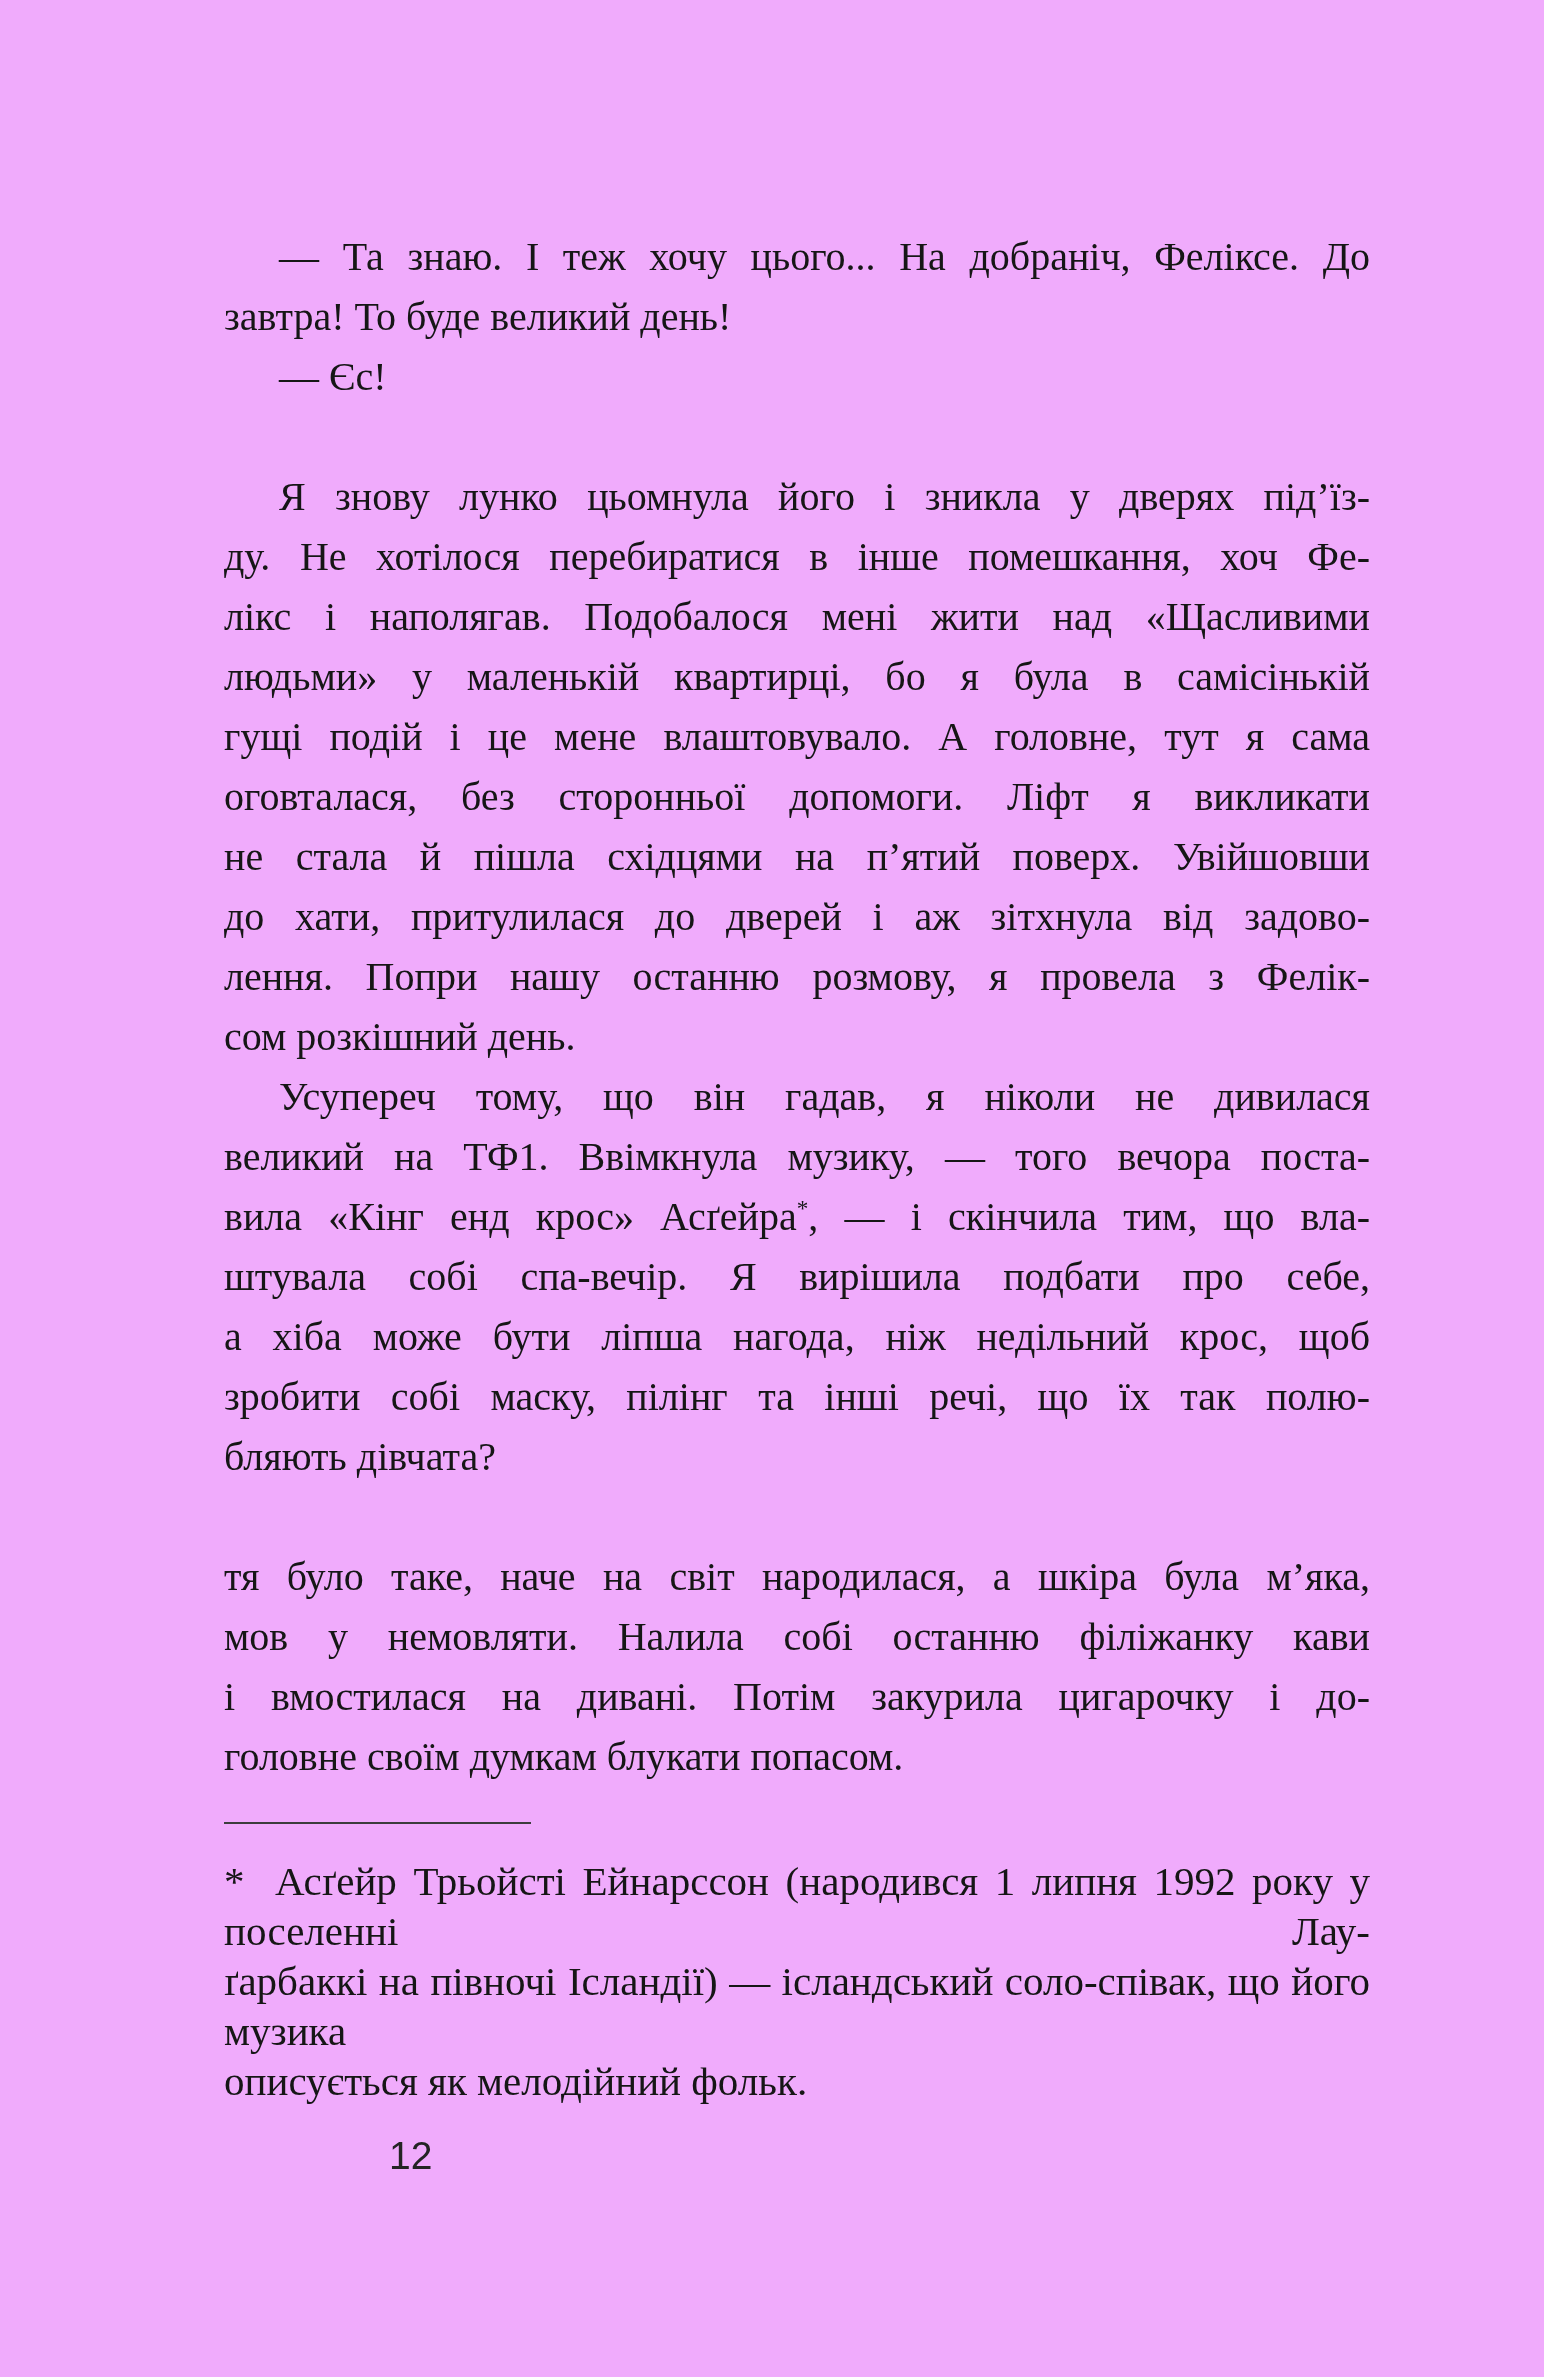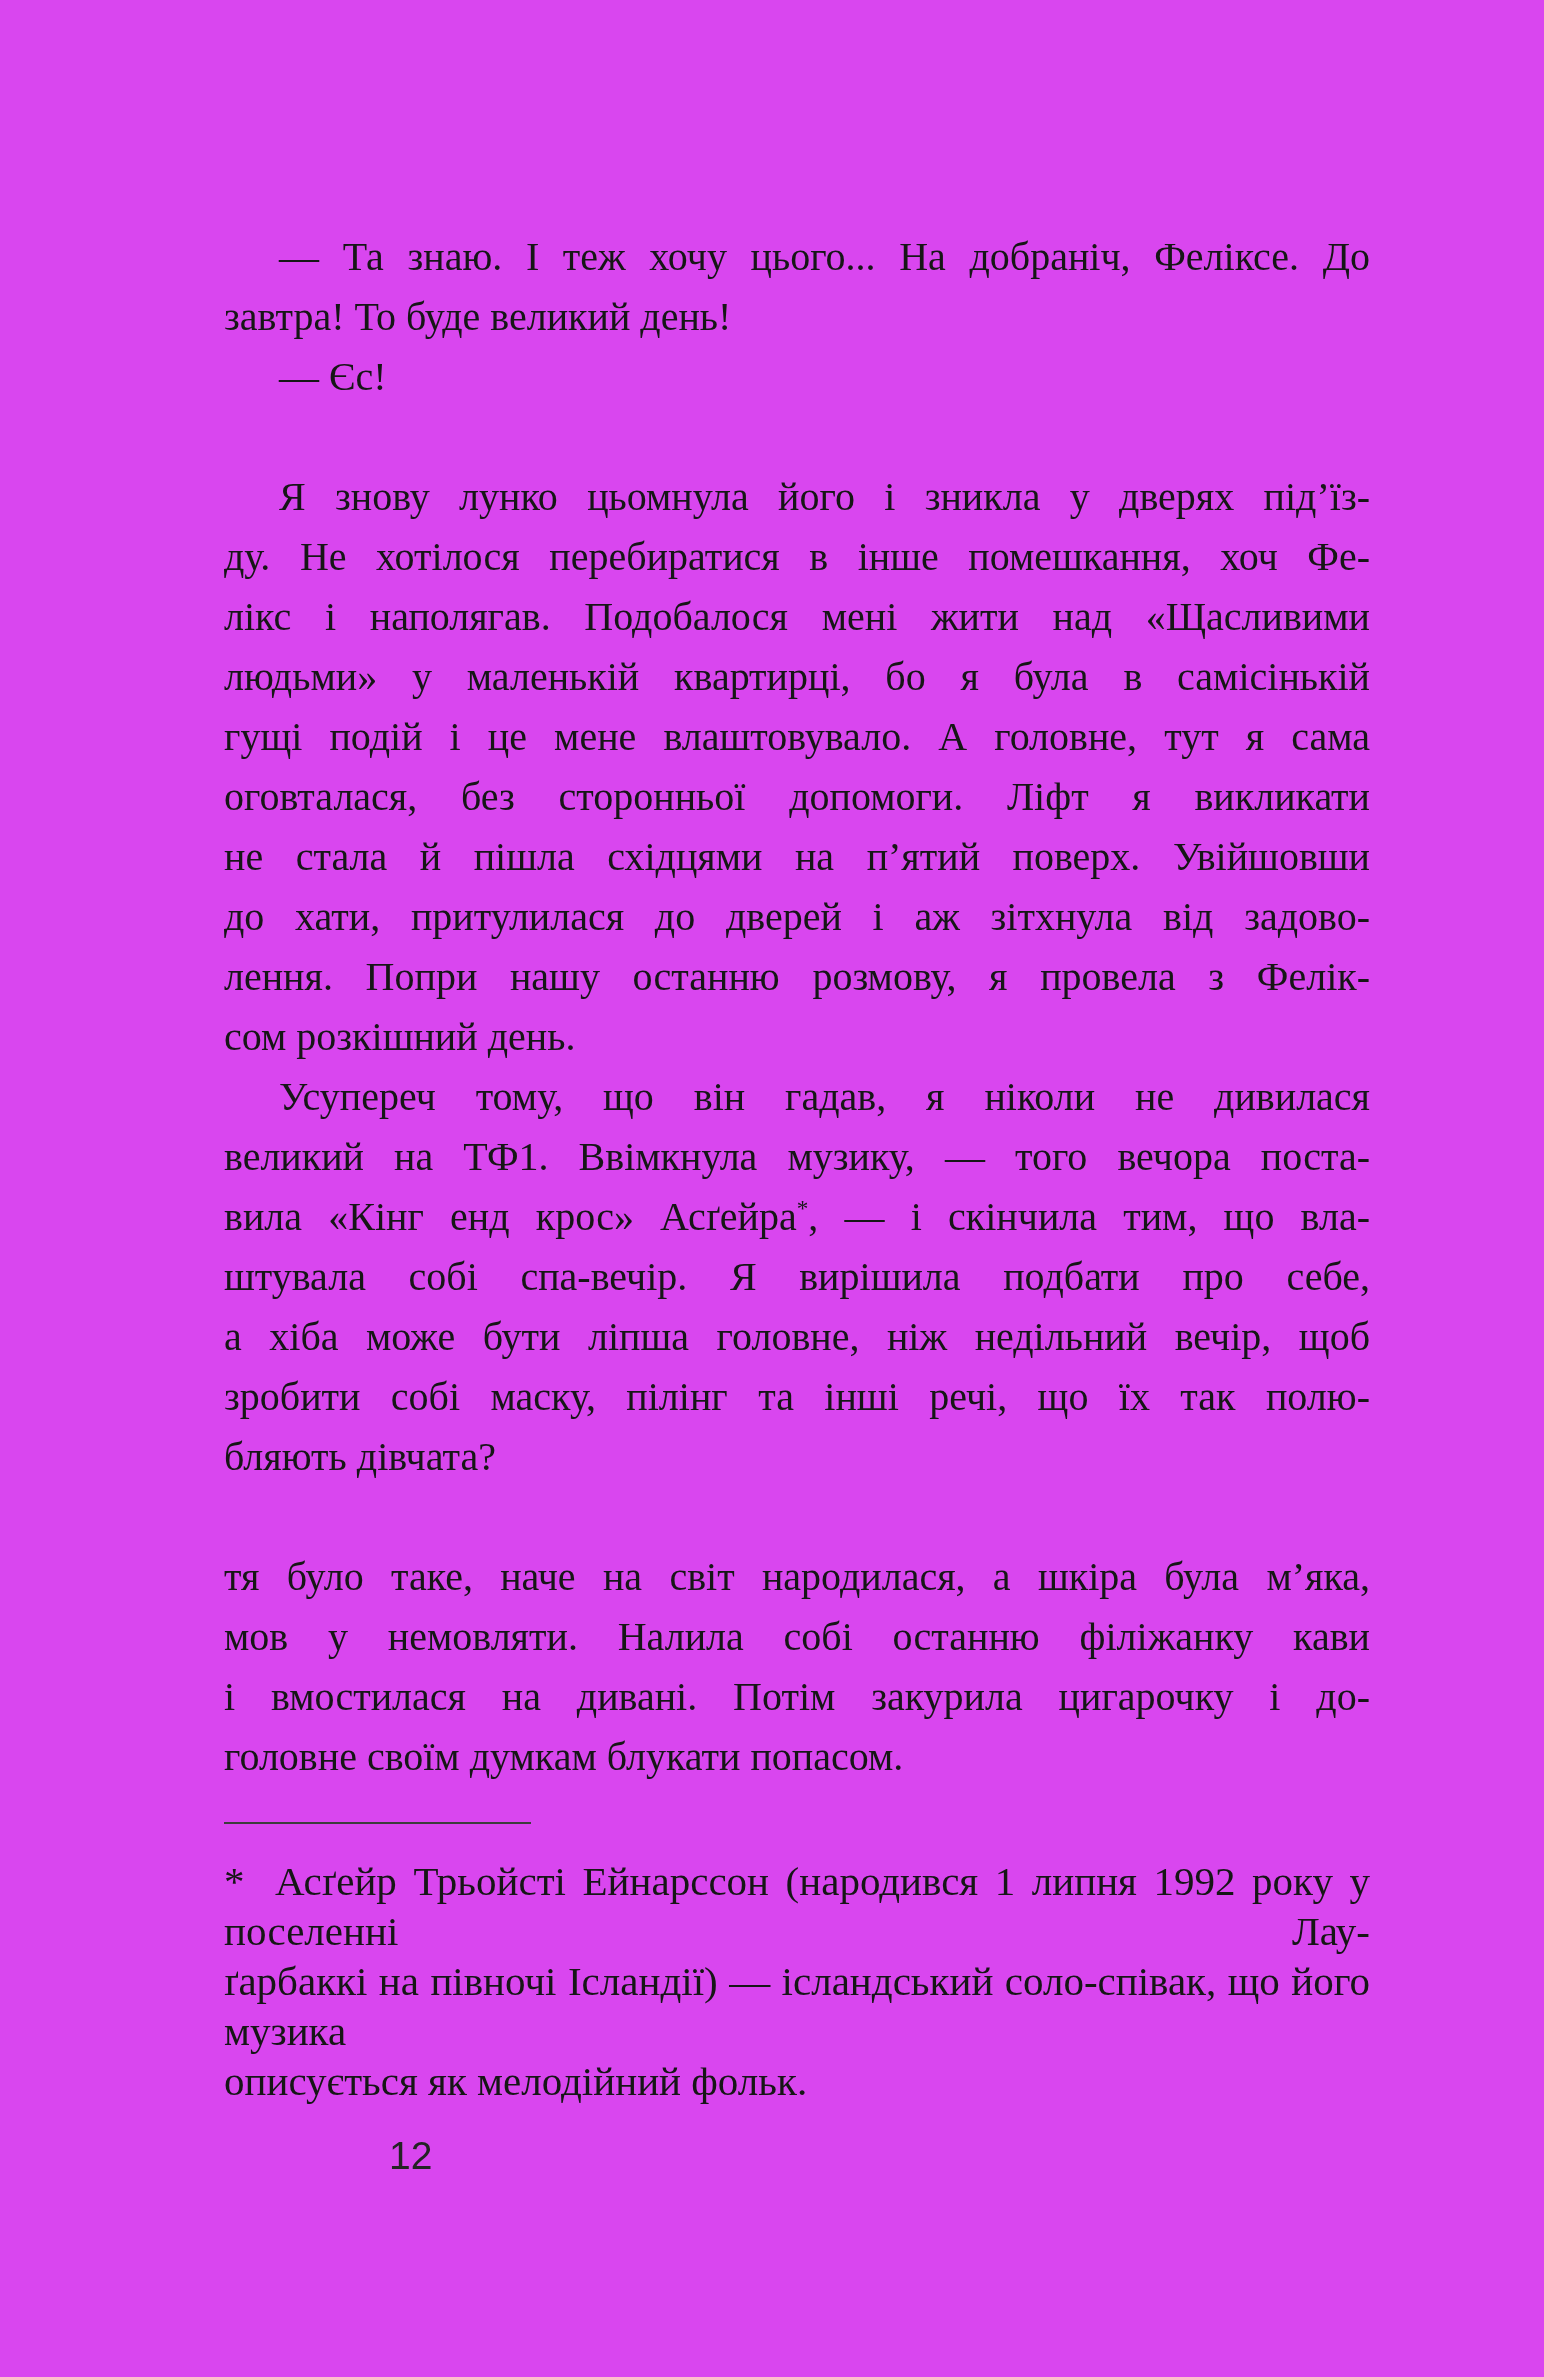--- a/index.html
+++ b/index.html
@@ -1,20 +1,20 @@
 <!DOCTYPE html>
 <html style="font-size:13px"><head>
 <meta charset="utf-8">
 <style>
   html,body { margin:0; padding:0; background:#e8e8e8; }
   .page {
     position:relative;
     width:1545px; height:2377px;
     margin:0 auto;
-    background:#d946ef;
+    background:#f0abfc;
     font-family:"Liberation Serif", serif;
     color:#161616;
     overflow:hidden;
   }
   .textblock {
     position:absolute;
     left:224px; top:227px;
     width:1146px;
     font-size:40px;
     line-height:60px;
@@ -82,21 +82,21 @@
           <div class="line"><span>не стала й пішла східцями на п’ятий поверх. Увійшовши</span></div>
           <div class="line"><span>до хати, притулилася до дверей і аж зітхнула від задово-</span></div>
           <div class="line"><span>лення. Попри нашу останню розмову, я провела з Фелік-</span></div>
           <div class="line last"><span>сом розкішний день.</span></div>
         </div>
         <div class="para">
           <div class="line indent"><span>Усупереч тому, що він гадав, я ніколи не дивилася</span></div>
           <div class="line"><span>великий на ТФ1. Ввімкнула музику, — того вечора поста-</span></div>
           <div class="line"><span>вила «Кінг енд крос» Асґейра</span><span class="sup">*</span><span>, — і скінчила тим, що вла-</span></div>
           <div class="line"><span>штувала собі спа-вечір. Я вирішила подбати про себе,</span></div>
-          <div class="line"><span>а хіба може бути ліпша головне, ніж недільний вечір, щоб</span></div>
+          <div class="line"><span>а хіба може бути ліпша нагода, ніж недільний крос, щоб</span></div>
           <div class="line"><span>зробити собі маску, пілінг та інші речі, що їх так полю-</span></div>
           <div class="line last"><span>бляють дівчата?</span></div>
         </div>
         <div class="gap"></div>
         <div class="para">
           <div class="line"><span>тя було таке, наче на світ народилася, а шкіра була м’яка,</span></div>
           <div class="line"><span>мов у немовляти. Налила собі останню філіжанку кави</span></div>
           <div class="line"><span>і вмостилася на дивані. Потім закурила цигарочку і до-</span></div>
           <div class="line last"><span>головне своїм думкам блукати попасом.</span></div>
         </div>

